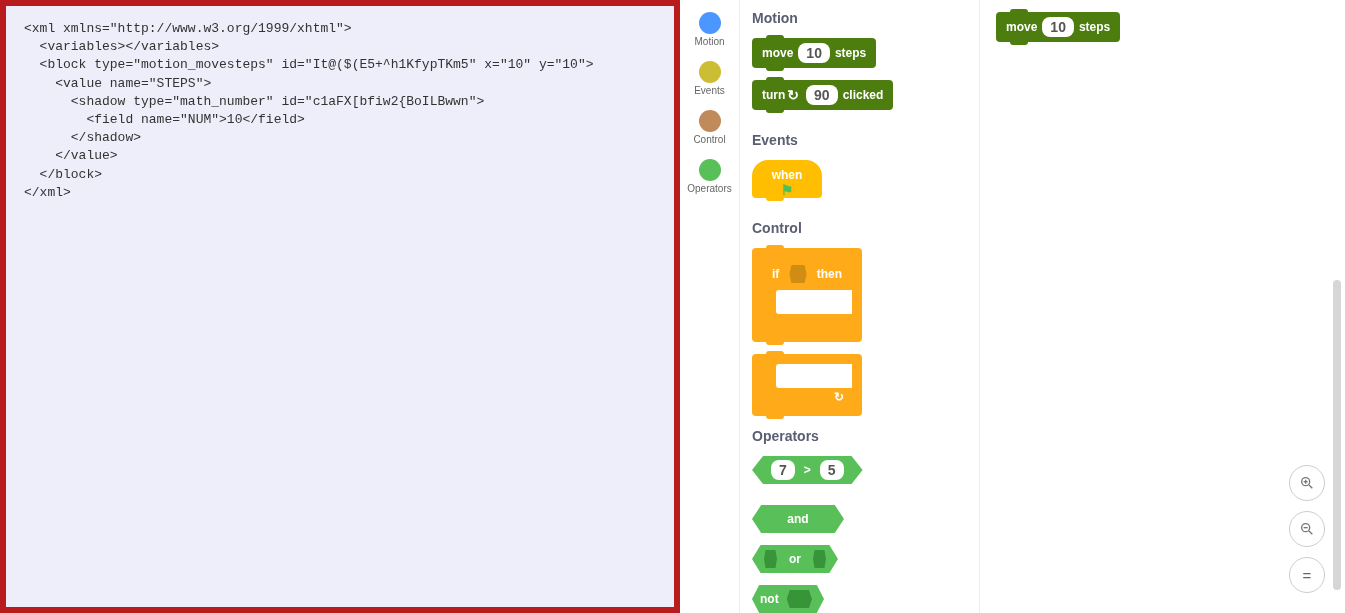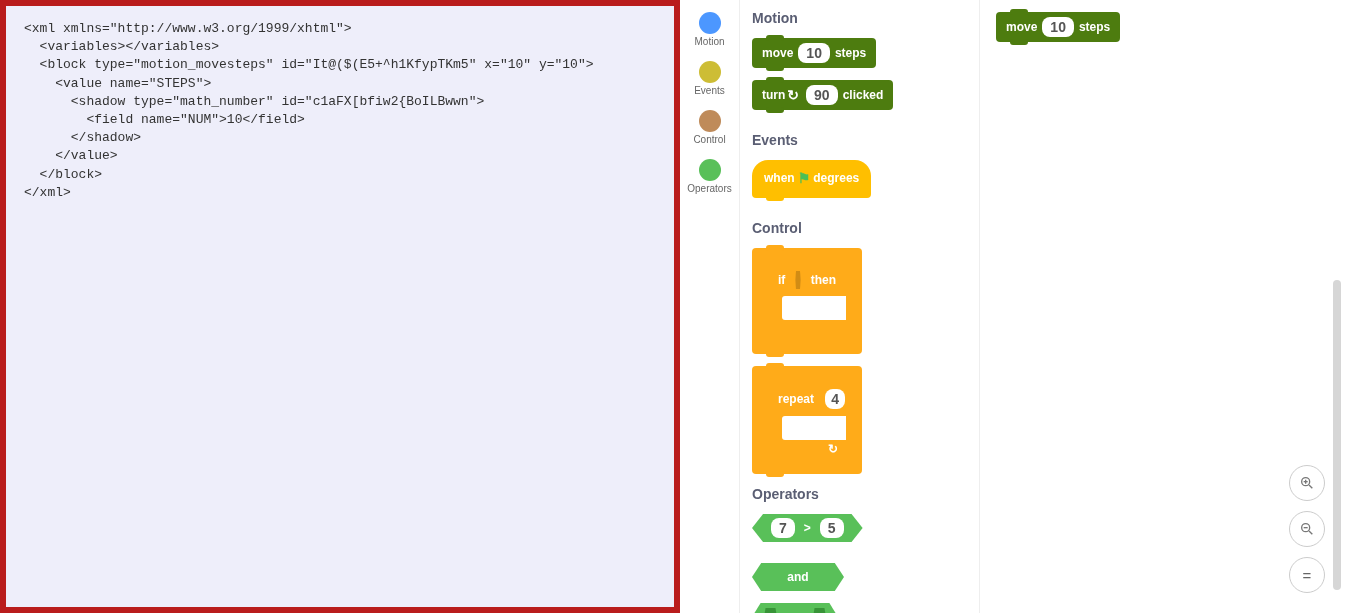--- a/index.html
+++ b/index.html
@@ -152,21 +152,21 @@
   .hat::after {
     content: "";
     position: absolute;
     bottom: -3px; left: 14px;
     width: 18px; height: 6px;
     background: inherit;
     border-radius: 3px;
   }
   .cblock {
     border-radius: 4px;
-    padding: 16px;
+    padding: 10px;
     height: auto;
     width: 110px;
     display: block;
   }
   .cblock .ctop {
     padding: 7px 10px;
     display: flex;
     align-items: center;
     gap: 6px;
     position: relative;
@@ -226,21 +226,21 @@
   .hex {
     clip-path: polygon(10% 0, 90% 0, 100% 50%, 90% 100%, 10% 100%, 0 50%);
     padding: 6px 14px;
     height: 28px;
     display:inline-flex;
     align-items:center;
     gap:4px;
     font-size:12px;
   }
   .motion { background: #4d7c0f; }
-  .events { background: #FFBF00; }
+  .events { background: #FFBF00; flex-direction: column; }
   .control-c { background: #FFAB19; }
   .op { background: #59C059; }
   .op-dark { background: #389438; }
   .flag-icon {
     color: #4CBF56;
     font-size: 14px;
     margin: 0 3px;
   }
   .turn-icon::before {
     content: "↻";
@@ -324,24 +324,20 @@
       <div class="ctop">
         <span>if</span>
         <span class="bool-slot"></span>
         <span>then</span>
       </div>
       <div class="cmouth"></div>
       <div class="cbot"></div>
     </div>
 
     <div class="blk cblock control-c" style="background:#FFAB19;">
-      <div class="ctop">
-        <span>repeat</span>
-        <span class="num-input">4</span>
-      </div>
       <div class="cmouth"></div>
       <div class="cbot repeat-arrow"></div>
     </div>
 
     <div class="palette-heading">Operators</div>
 
     <div class="blk hex op">
       <span class="num-input">7</span>
       <span>&gt;</span>
       <span class="num-input">5</span>

